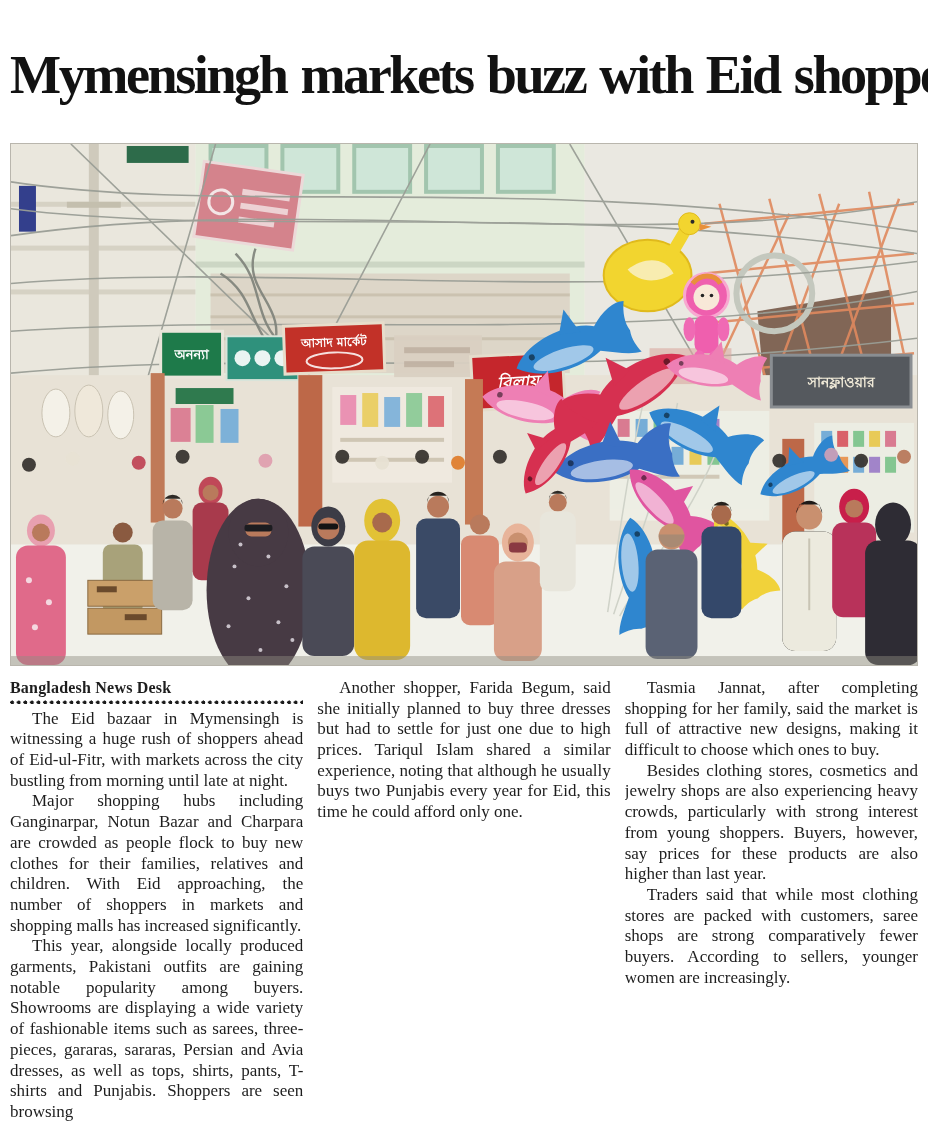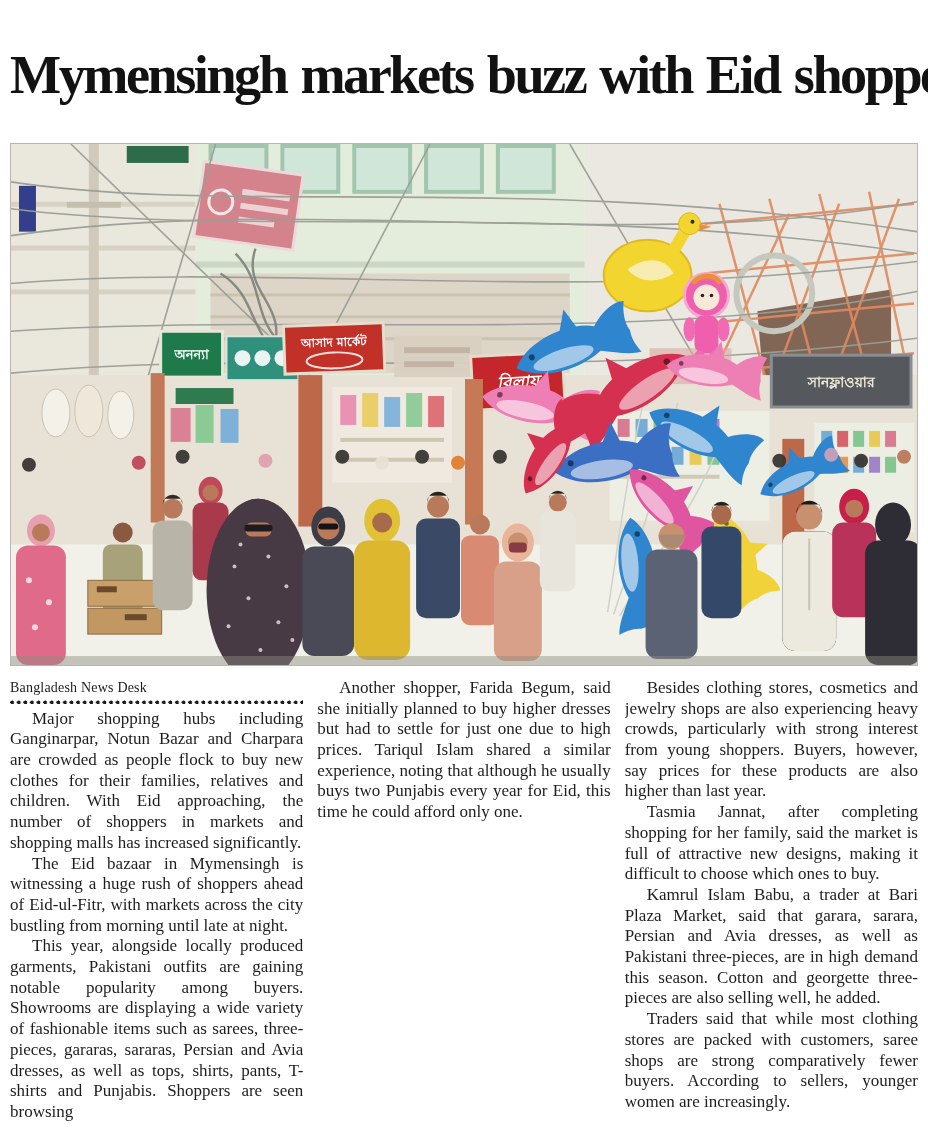--- a/index.html
+++ b/index.html
@@ -6,21 +6,21 @@
   body{width:928px;height:1138px;overflow:hidden;font-family:"Liberation Serif","DejaVu Serif",serif;color:#1d1d1d;}
   .page{width:908px;margin:0 auto;padding-top:6px;}
   .headline{font-size:55px;font-weight:bold;letter-spacing:-2.5px;word-spacing:3px;color:#121212;
             white-space:nowrap;line-height:1.15;transform:scaleX(0.985);transform-origin:left;}
   .photo-wrap{margin-top:10px;width:908px;height:523px;border:1px solid #b9b6ad;box-sizing:border-box;background:#f2f2ec;}
   .photo-wrap svg{display:block;width:100%;height:100%;}
   .columns{display:flex;gap:14px;margin-top:12px;height:506px;overflow:hidden;}
   .col{flex:1;min-width:0;font-size:17px;line-height:20.7px;text-align:justify;overflow:hidden;}
   .col p{margin:0;}
   .col p.indent{text-indent:22px;}
-  .byline{font-weight:normal;font-size:14px;letter-spacing:.2px;margin:0 0 1px 0;}
+  .byline{font-weight:bold;font-size:16px;letter-spacing:.2px;margin:0 0 1px 0;}
   .dotted-rule{height:5px;margin:1px 0 4px 0;
     background-image:radial-gradient(circle at 2.2px 2.4px,#1b1b1b 1.8px,rgba(0,0,0,0) 2.1px);
     background-size:6.6px 5px;background-repeat:repeat-x;}
   svg text{font-family:"DejaVu Sans","Liberation Sans",sans-serif;font-weight:bold;}
 </style>
 </head>
 <body>
 
 <div class="page">
 
@@ -354,27 +354,26 @@
         </g>
       </g>
       <rect x="0" y="514" width="908" height="9" fill="#8f8b80" opacity="0.45"></rect>
     </svg>
   </div>
 
   <div class="columns">
     <div class="col">
       <p class="byline">Bangladesh News Desk</p>
       <div class="dotted-rule"></div>
+      <p class="indent">The Eid bazaar in Mymensingh is witnessing a huge rush of shoppers ahead of Eid-ul-Fitr, with markets across the city bustling from morning until late at night.</p>
       <p class="indent">Major shopping hubs including Ganginarpar, Notun Bazar and Charpara are crowded as people flock to buy new clothes for their families, relatives and children. With Eid approaching, the number of shoppers in markets and shopping malls has increased significantly.</p>
-      <p class="indent">The Eid bazaar in Mymensingh is witnessing a huge rush of shoppers ahead of Eid-ul-Fitr, with markets across the city bustling from morning until late at night.</p>
       <p class="indent">This year, alongside locally produced garments, Pakistani outfits are gaining notable popularity among buyers. Showrooms are displaying a wide variety of fashionable items such as sarees, three-pieces, gararas, sararas, Persian and Avia dresses, as well as tops, shirts, pants, T-shirts and Punjabis. Shoppers are seen browsing</p>
     </div>
     <div class="col">
-      <p class="indent">Another shopper, Farida Begum, said she initially planned to buy higher dresses but had to settle for just one due to high prices. Tariqul Islam shared a similar experience, noting that although he usually buys two Punjabis every year for Eid, this time he could afford only one.</p>
+      <p class="indent">Another shopper, Farida Begum, said she initially planned to buy three dresses but had to settle for just one due to high prices. Tariqul Islam shared a similar experience, noting that although he usually buys two Punjabis every year for Eid, this time he could afford only one.</p>
     </div>
     <div class="col">
+      <p class="indent">Tasmia Jannat, after completing shopping for her family, said the market is full of attractive new designs, making it difficult to choose which ones to buy.</p>
       <p class="indent">Besides clothing stores, cosmetics and jewelry shops are also experiencing heavy crowds, particularly with strong interest from young shoppers. Buyers, however, say prices for these products are also higher than last year.</p>
-      <p class="indent">Tasmia Jannat, after completing shopping for her family, said the market is full of attractive new designs, making it difficult to choose which ones to buy.</p>
-      <p class="indent">Kamrul Islam Babu, a trader at Bari Plaza Market, said that garara, sarara, Persian and Avia dresses, as well as Pakistani three-pieces, are in high demand this season. Cotton and georgette three-pieces are also selling well, he added.</p>
       <p class="indent">Traders said that while most clothing stores are packed with customers, saree shops are strong comparatively fewer buyers. According to sellers, younger women are increasingly.</p>
     </div>
   </div>
 </div>
 
 </body></html>

